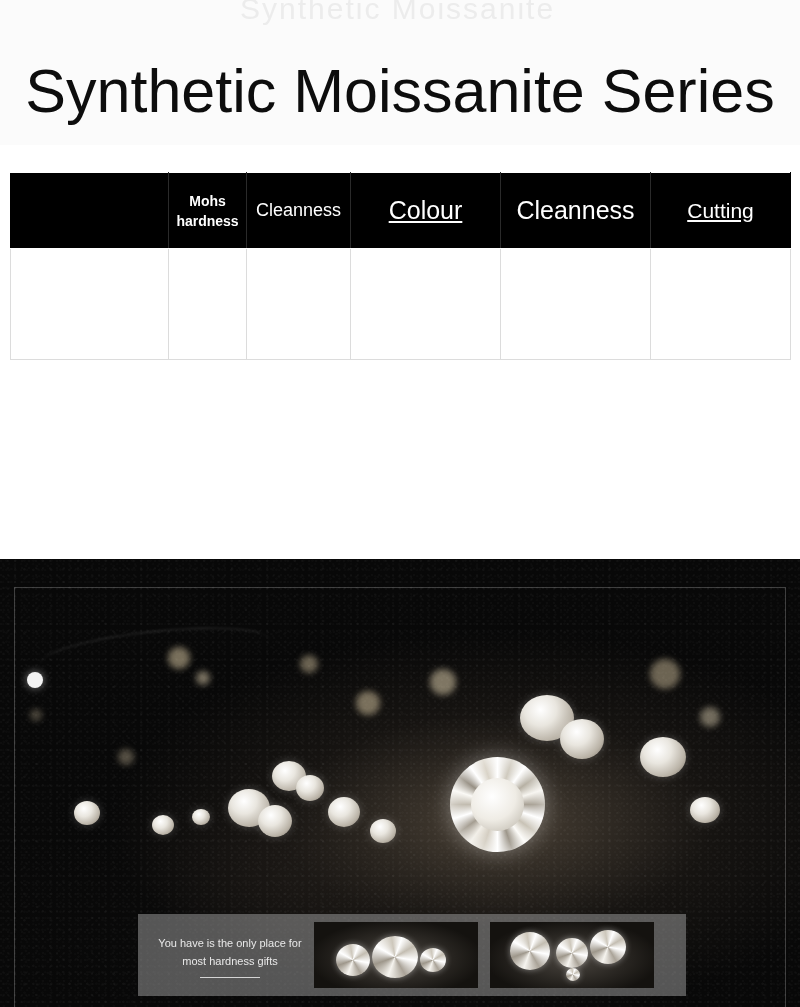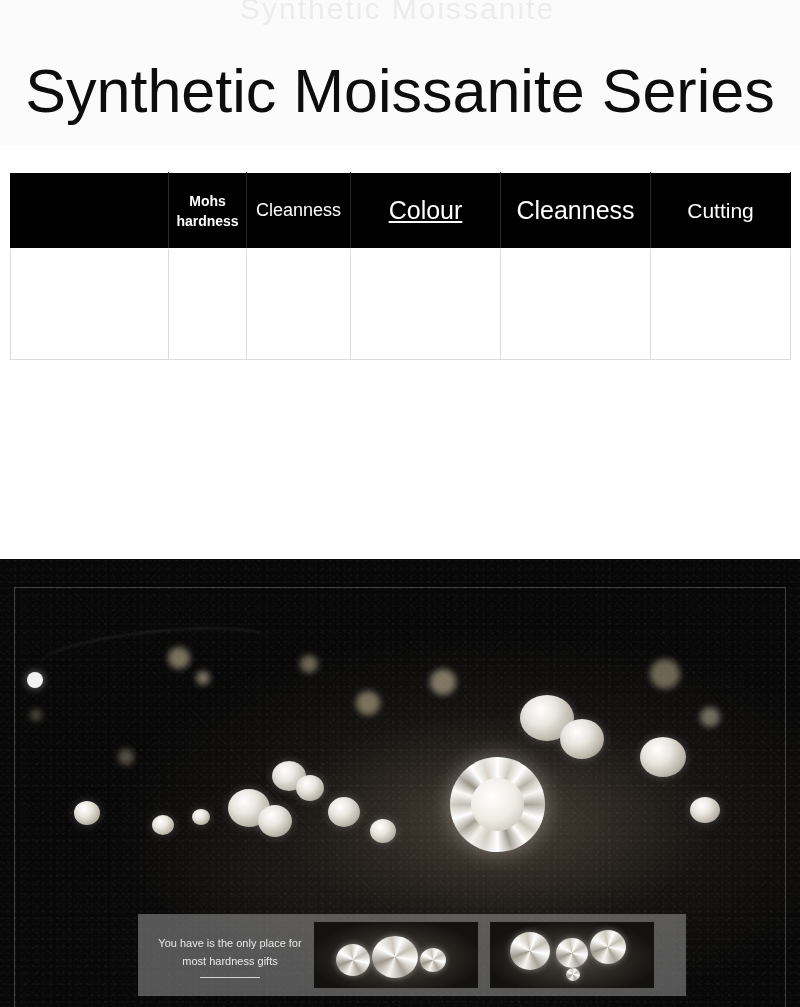--- a/index.html
+++ b/index.html
@@ -88,21 +88,21 @@
     border-right: 1px solid #2a2a2a;
     border-left: 1px solid #2a2a2a;
   }
   tr.head td:first-child { border-left: 1px solid #000; }
   tr.head td:last-child  { border-right: 1px solid #000; }
 
   .h-small  { font-size: 14px; font-weight: bold; line-height: 20px; }
   .h-med    { font-size: 18px; font-weight: 400; }
   .h-large  { font-size: 25px; font-weight: 400; text-decoration: underline; }
   .h-large2 { font-size: 25px; font-weight: 400; }
-  .h-large3 { font-size: 21px; font-weight: 400; }
+  .h-large3 { font-size: 21px; font-weight: 400; text-decoration: underline; }
 
   tr.blank td {
     background: #ffffff;
     height: 110px;
     border: 1px solid #dcdcdc;
   }
 
   tr.data td {
     background: #2e9cc0;
     color: #ffffff;

